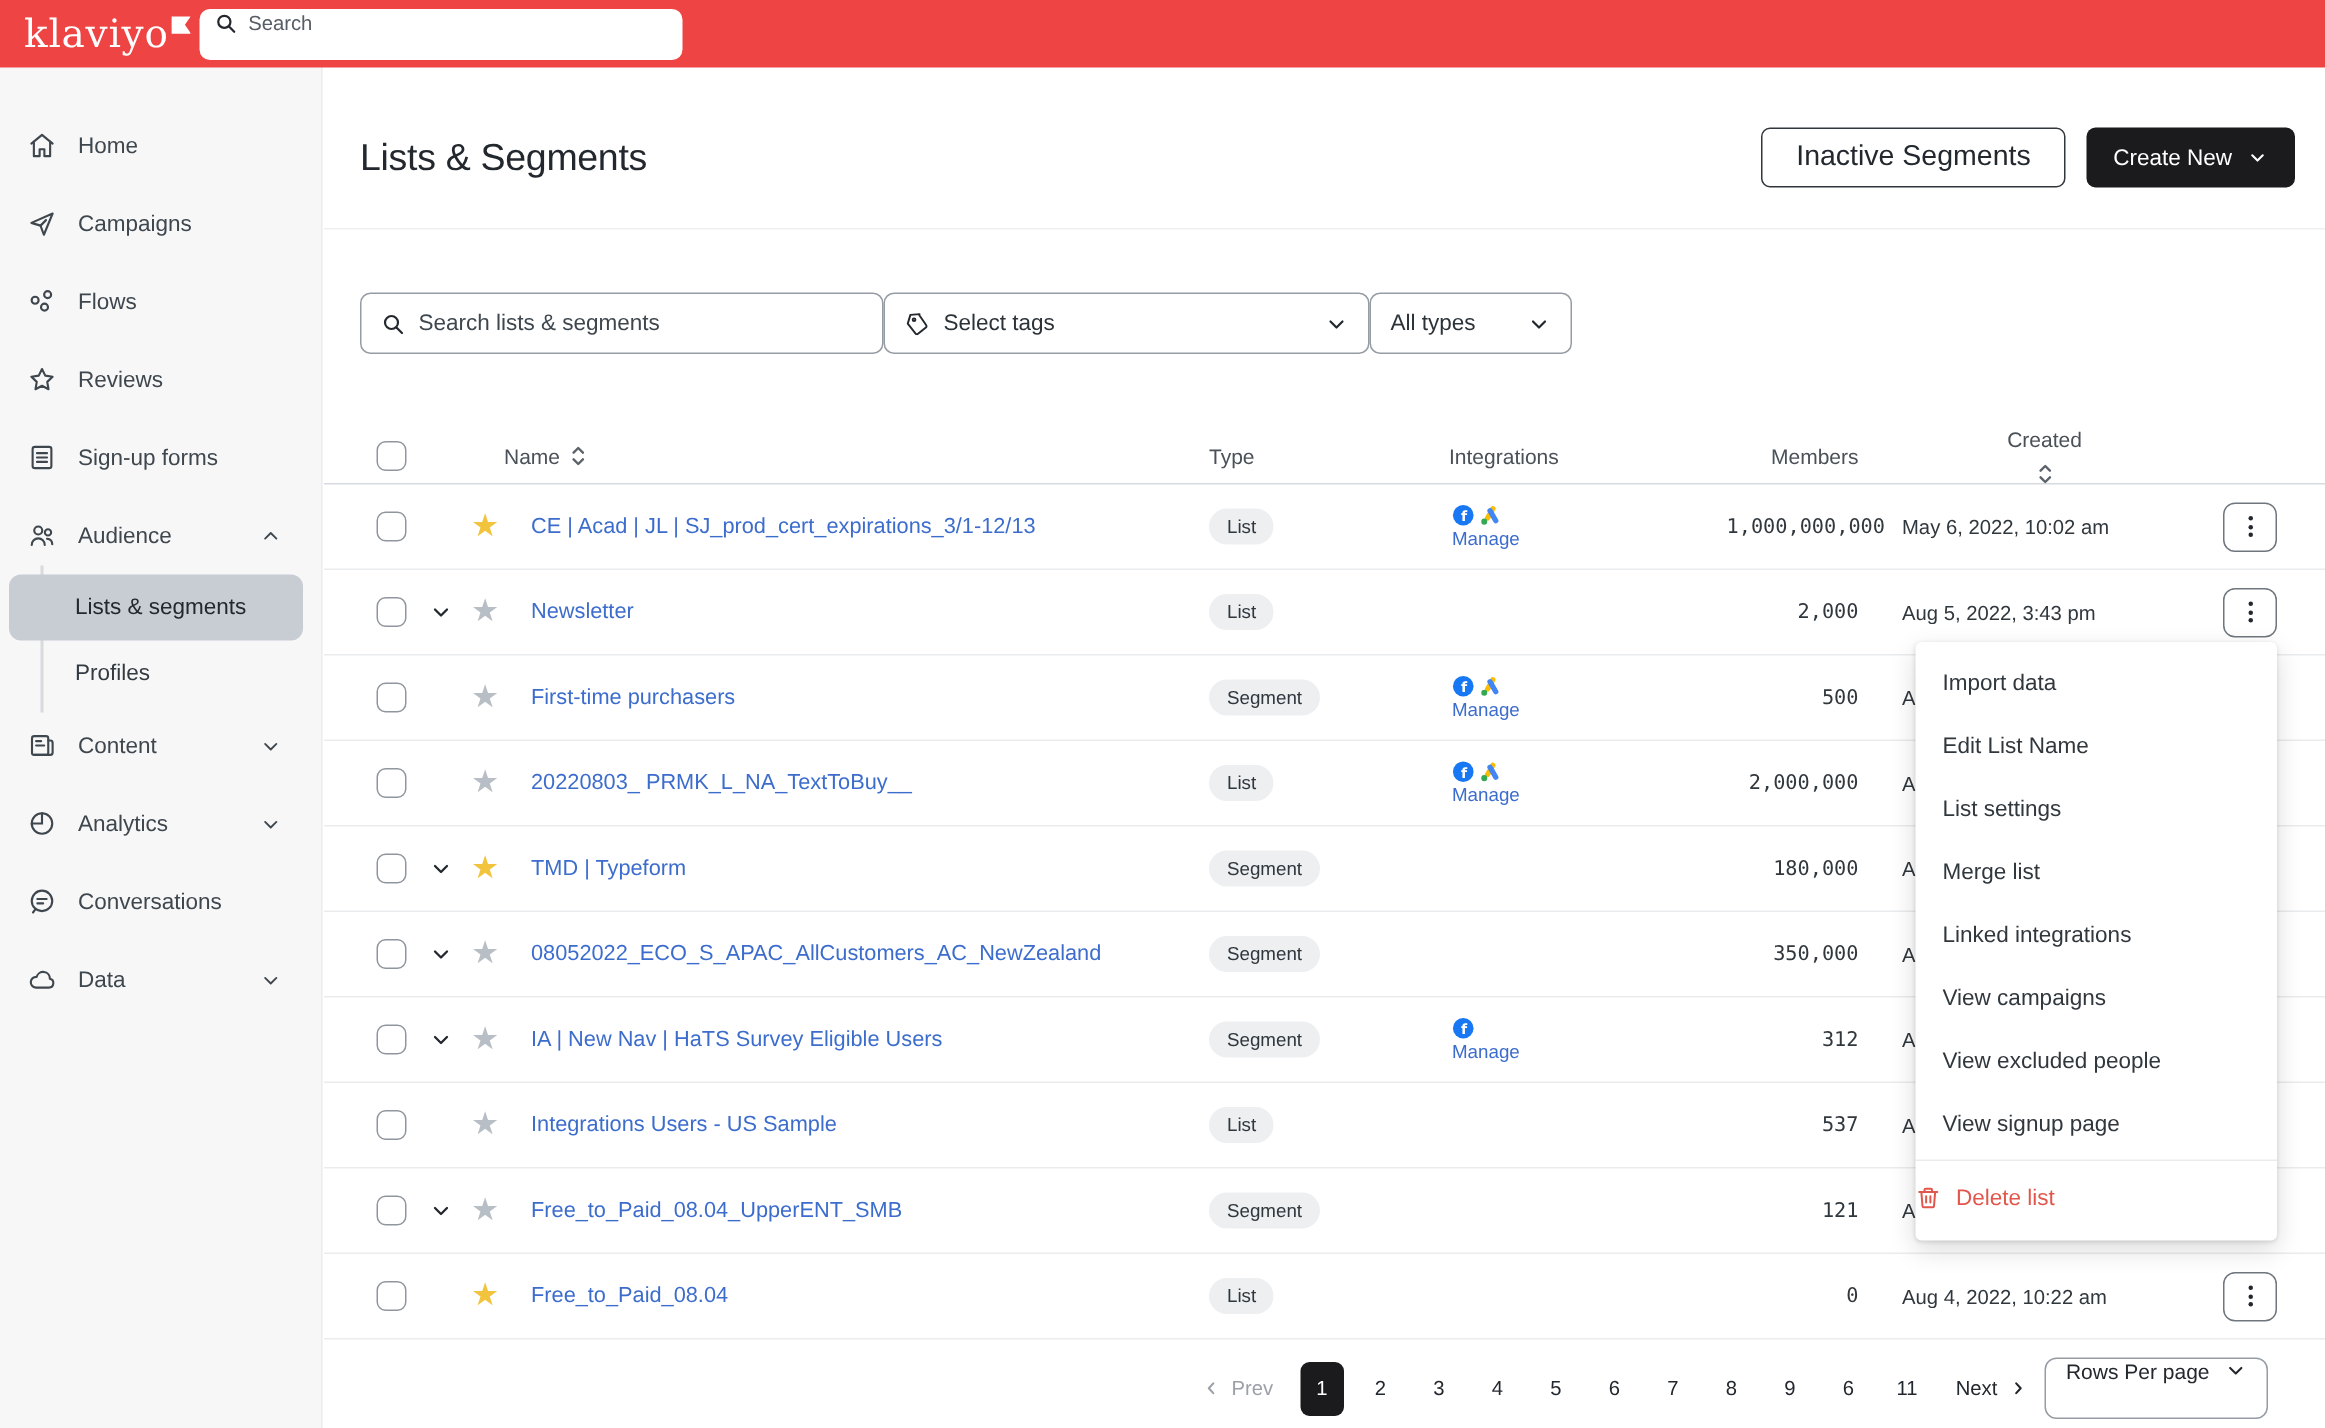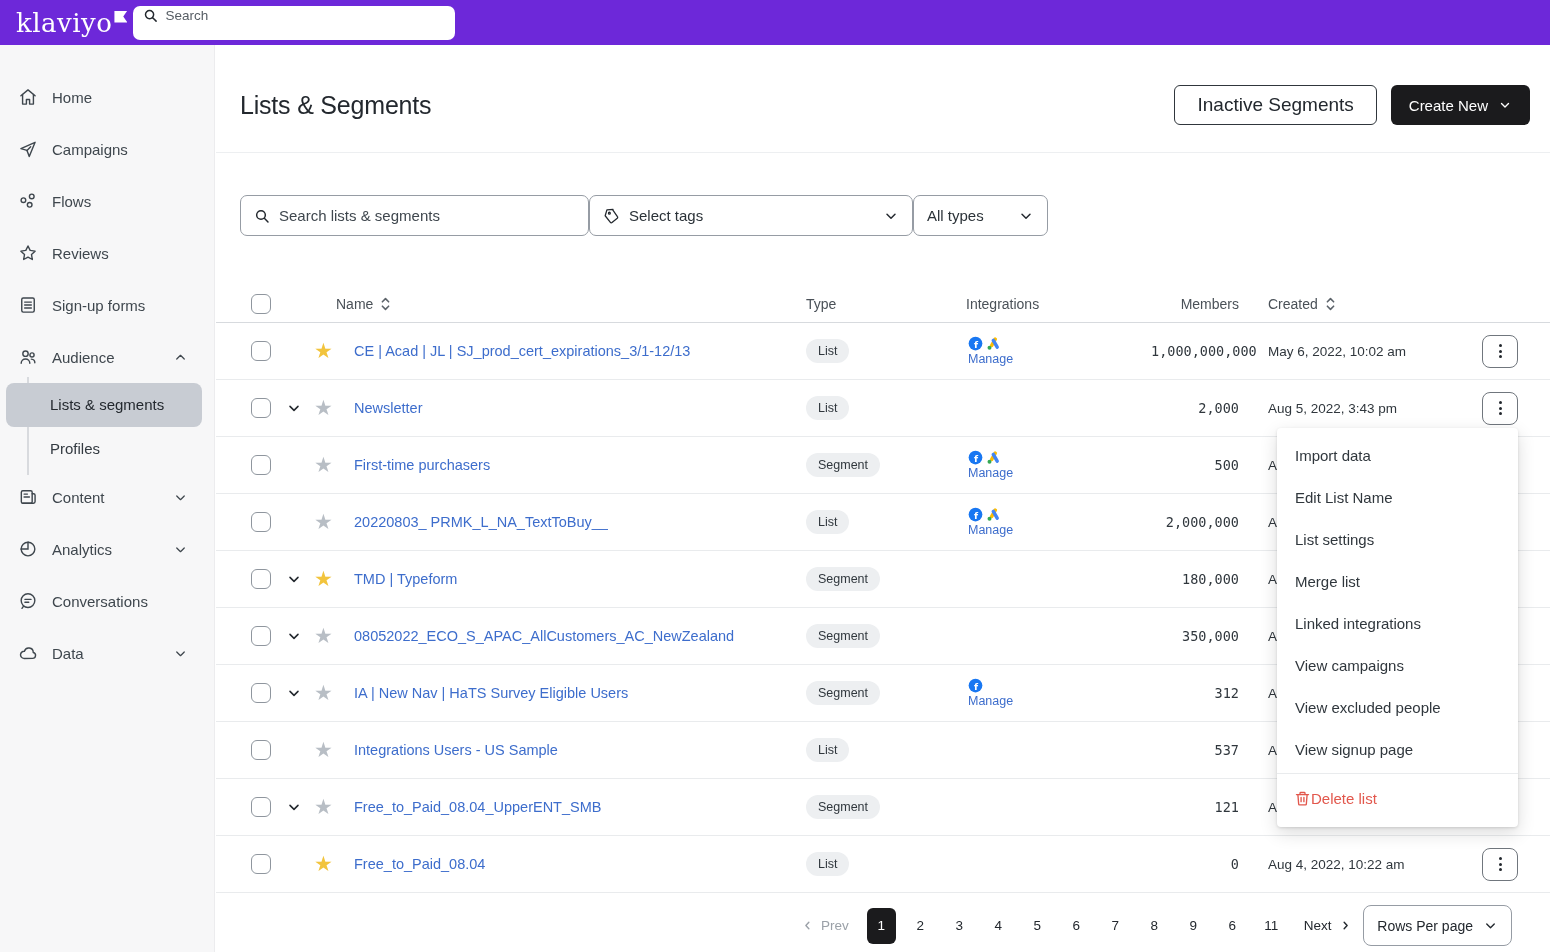--- a/index.html
+++ b/index.html
@@ -2,21 +2,21 @@
 <html><head>
 <meta charset="utf-8">
 <style>
   * { margin:0; padding:0; box-sizing:border-box; }
   html,body { width:1550px; height:952px; overflow:hidden;
     font-family:"Liberation Sans", sans-serif; background:#fff; color:#23282e; }
   body { position:relative; }
   svg { display:block; }
 
   
-  .topbar { position:absolute; top:0; left:0; right:0; height:45px; background:#6d28d9;
+  .topbar { position:absolute; top:0; left:0; right:0; height:45px; background:#ef4444;
     display:flex; align-items:center; z-index:60; }
   .logo { margin-left:16px; display:flex; align-items:flex-start; cursor:pointer; }
   .logo-text { font-family:"DejaVu Serif", serif; font-size:26px; line-height:30px; color:#fff; letter-spacing:.5px; }
   .logo-flag { width:13px; height:12px; background:#fff; margin-left:2px; margin-top:3px;
     clip-path:polygon(0 0,100% 0,68% 50%,100% 100%,0 100%); }
   .topbar-search { margin-left:6px; width:322px; height:30px; background:#fff; border-radius:7px;
     display:flex; align-items:flex-end; padding:17px 10px; gap:7px; }
   .topbar-search input { border:none; outline:none; flex:1; font-size:13.5px; color:#23282e;
     font-family:"Liberation Sans", sans-serif; background:transparent; }
   .topbar-search input::placeholder { color:#565d64; }
@@ -71,21 +71,21 @@
   .c-expand { width:30px; flex:none; display:flex; align-items:center; }
   .c-star { width:40px; flex:none; }
   .c-name { flex:1; padding-right:12px; overflow:hidden; white-space:nowrap; }
   .c-type { width:160px; flex:none; }
   .c-integr { width:185px; flex:none; }
   .c-members { width:88px; flex:none; text-align:right;
     font-family:"DejaVu Sans Mono", monospace; font-size:13.5px; color:#30373d; }
   .c-members.h { font-family:"Liberation Sans",sans-serif; font-size:14px; color:#4a5158; }
   .c-created { width:219px; flex:none; padding-left:29px; font-size:13.5px; color:#30373d;
     display:flex; align-items:center; gap:7px; white-space:nowrap; overflow:hidden; }
-  .c-created.h { font-size:14px; color:#4a5158; }
+  .c-created.h { font-size:14px; color:#4a5158;flex-direction:column; }
   .c-actions { width:60px; flex:none; display:flex; justify-content:flex-end; }
   .checkbox { width:20px; height:20px; border:1.5px solid #8f969e; border-radius:6px; background:#fff;
     margin-left:11px; display:block; cursor:pointer; }
   .star { font-size:21px; line-height:1; cursor:pointer; }
   .star.on  { color:#f2c43d; }
   .star.off { color:#b8bec5; }
   .name-link { color:#3d6dcc; font-size:14.5px; text-decoration:none; cursor:pointer; }
   .badge { display:inline-block; padding:5px 12px; background:#edeff1; border-radius:13px;
     font-size:12.5px; color:#30373d; }
   .integr-stack { display:flex; flex-direction:column; align-items:flex-start; gap:1px; padding-left:2px; }
@@ -95,34 +95,34 @@
     display:flex; flex-direction:column; align-items:center; justify-content:center; gap:2.5px; cursor:pointer; }
   .kebab i { width:3px; height:3px; border-radius:50%; background:#23282e; }
   .expander { background:none; border:none; cursor:pointer; padding:0; margin-left:2px; }
 
   
   .context-menu { position:absolute; left:1277px; top:428px; width:241px; background:#fff;
     border-radius:4px; padding:7px 0 6px; z-index:50;
     box-shadow:0 1px 3px rgba(0,0,0,.13), 0 6px 18px rgba(0,0,0,.14); }
   .menu-item { height:42px; line-height:42px; padding-left:18px; font-size:15px; color:#30373d; cursor:pointer; }
   .menu-divider { border-top:1px solid #e9ebed; margin:2px 0; }
-  .menu-delete { height:45px; display:flex; align-items:center; padding-left:17px;
+  .menu-delete { height:45px; display:flex; align-items:center; gap:10px; 
     color:#e2574c; font-size:15px; cursor:pointer; }
 
   
   .pagination { position:relative; margin-top:12px; height:41px; }
   .pager { position:absolute; left:585px; top:0; height:41px; display:flex; align-items:center;
     gap:10px; font-size:13.5px; }
   .pager .prev { display:flex; align-items:center; gap:7px; color:#9ba1a8; cursor:default; margin-right:8px; }
   .pager .next { display:flex; align-items:center; gap:7px; color:#23282e; cursor:pointer; margin-left:8px; }
   .page-num { width:29px; height:36px; line-height:36px; text-align:center; border-radius:6px;
     color:#23282e; cursor:pointer; }
   .page-num.active { background:#1b1b1d; color:#fff; }
   .rows-per-page { position:absolute; right:38px; top:0; height:41px; border:1px solid #969ca4;
-    border-radius:8px; background:#fff; display:flex; align-items:center; gap:10px; padding:0 13px;
+    border-radius:8px; background:#fff; display:flex; gap:10px; padding:0 13px;
     font-size:14px; color:#23282e; font-family:"Liberation Sans",sans-serif; cursor:pointer; }
 </style>
 </head>
 <body>
 
 <div class="topbar">
   <div class="logo">
     <span class="logo-text">klaviyo</span>
     <span class="logo-flag"></span>
   </div>

